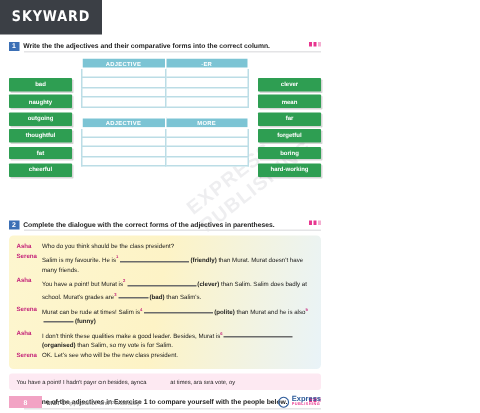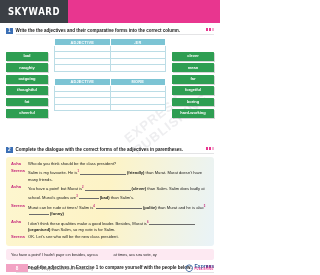--- a/index.html
+++ b/index.html
@@ -5,21 +5,21 @@
   * { box-sizing: border-box; margin: 0; padding: 0; }
   html, body {
     width: 220px; height: 275px;
     font-family: "Liberation Sans", sans-serif;
     background: #ffffff;
     overflow: hidden;
   }
   .page { position: relative; width: 220px; height: 275px; background: #fff; }
 
   
-  .header { display: flex; height: 23px; width: 100%; }
+  .header { display: flex; height: 23px; width: 100%; flex-direction: column; }
   .logo-block {
     width: 68px; height: 23px; background: #3b3f45;
     display: flex; align-items: center; justify-content: center;
   }
   .logo-text {
     color: #ffffff; font-size: 8.5px; font-weight: 700;
     letter-spacing: 0.6px; font-family: "DejaVu Sans", sans-serif;
     transform: scaleY(1.15);
   }
   .header-bar { flex: 1; height: 23px; background: #e8368f; }

